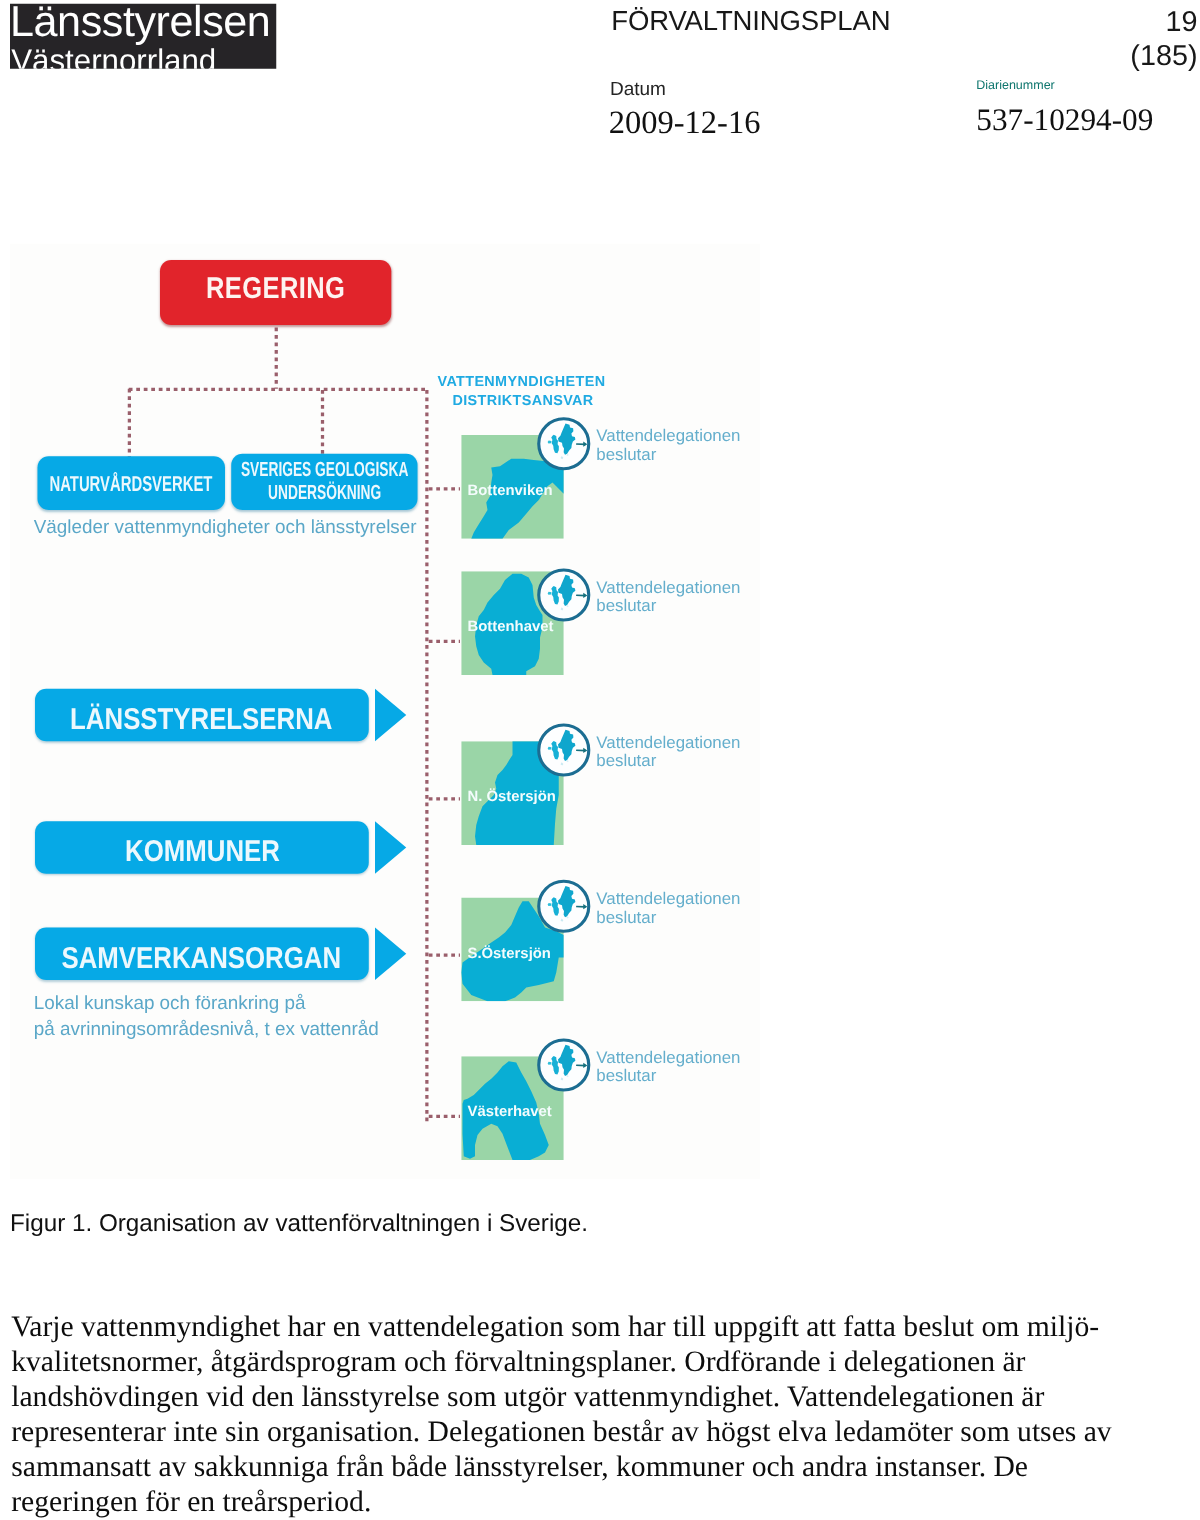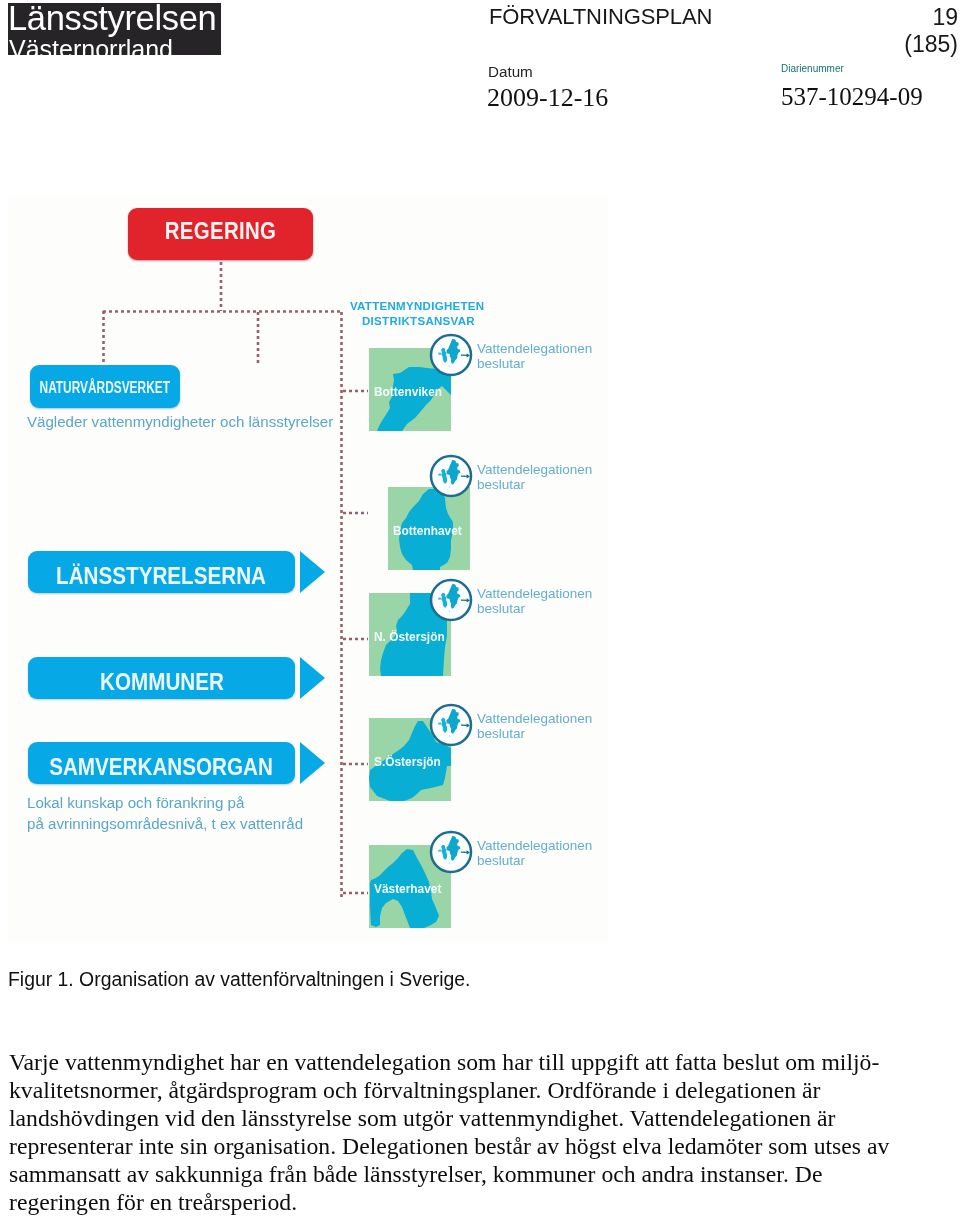--- a/index.html
+++ b/index.html
@@ -121,20 +121,24 @@
       </g>
     </svg>
 
     <div class="redbox">
       <span>REGERING</span>
     </div>
 
     <div class="bluebox" id="bx-nvv">
       <span>NATURVÅRDSVERKET</span>
     </div>
+    <div class="bluebox" id="bx-sgu">
+      <span class="pre">SVERIGES GEOLOGISKA
+UNDERSÖKNING</span>
+    </div>
     <div class="note" id="note-agency">Vägleder vattenmyndigheter och länsstyrelser</div>
 
     <div class="arrbox" id="ab1">
       <span>LÄNSSTYRELSERNA</span>
     </div>
     <div class="arrhead" id="ah1"></div>
 
     <div class="arrbox" id="ab2">
       <span>KOMMUNER</span>
     </div>
@@ -161,21 +165,21 @@
             <path d="M24.4 6.8 l3.2 0.9 0.4 2.3 2.5 0.6 0.2 2.4 -1.6 1.8 0.5 2.2 2.3 0.6 0.4 2.0 -2.0 1.5 -0.9 2.7 -0.3 2.5 -1.8 2.0 -1.6 2.6 -1.7 0.8 -1.1 -1.9 0.3 -3.0 -1.2 -2.0 -0.4 -2.7 -2.8 -0.9 -0.4 -2.6 1.9 -2.0 1.0 -2.6 z" fill="#0fa6cd"></path>
             <path d="M15.0 15.8 l2.0 1.0 0.2 2.4 1.2 1.3 -0.3 2.8 1.0 1.7 -0.1 3.2 -1.1 2.4 -1.9 -0.4 -1.1 -2.8 -0.3 -2.8 -1.2 -2.0 0.5 -2.8 -0.9 -1.8 1.0 -1.4 z" fill="#17b0d6"></path>
             <path d="M10.9 20.4 l2.3 0.4 -0.2 1.8 -2.3 0.2 -0.6 -1.2 z" fill="#2dbedb"></path>
             <path d="M33.0 22.5 l7.4 0.3 -0.2 1.3 -7.4 -0.4 z" fill="#15707e"></path>
             <path d="M38.6 21.2 l3.3 2.2 -3.3 2.0 z" fill="#15707e"></path>
             <path d="M21.4 32.8 l1.3 1.4 -0.9 1.2 -1.4 -1.1 z" fill="#c9e9f2"></path>
             <path d="M25.8 31.0 l1.2 0.7 -0.7 1.1 -1.1 -0.7 z" fill="#d9eff6"></path>
           </svg></div>
         <div class="ddec" style="left: 469px; top: 146px;">Vattendelegationen
 beslutar</div>
-        <div class="dmap" style="top: 292px; margin-left: 19px;"><svg width="82" height="83" viewBox="0 0 82 83">
+        <div class="dmap" style="top: 262px;"><svg width="82" height="83" viewBox="0 0 82 83">
             <rect x="0" y="0" width="82" height="83" fill="#9ad5a7"></rect>
             <path d="M41 2 L48 2 L54 5 L57 11 L58 21 L60 27 L63 32 L65 35 L65 45 L63 53 L63 62 L62 70 L59 76 L52 80 L52 83 L25 83 L24 78 L18 73 L14 67 L12 60 L11 52 L12 43 L14 36 L18 31 L21 25 L26 19 L31 14 L35 7 Z" fill="#09aed4"></path>
           </svg><div class="mlabel">Bottenhavet</div></div>
         <div class="dglobe" style="left: 420px; top: 258px;"><svg width="46" height="46" viewBox="0 0 46 46">
             <circle cx="23" cy="23" r="20" fill="#fdfeff" stroke="#1c6d92" stroke-width="2.5"></circle>
             <path d="M24.4 6.8 l3.2 0.9 0.4 2.3 2.5 0.6 0.2 2.4 -1.6 1.8 0.5 2.2 2.3 0.6 0.4 2.0 -2.0 1.5 -0.9 2.7 -0.3 2.5 -1.8 2.0 -1.6 2.6 -1.7 0.8 -1.1 -1.9 0.3 -3.0 -1.2 -2.0 -0.4 -2.7 -2.8 -0.9 -0.4 -2.6 1.9 -2.0 1.0 -2.6 z" fill="#0fa6cd"></path>
             <path d="M15.0 15.8 l2.0 1.0 0.2 2.4 1.2 1.3 -0.3 2.8 1.0 1.7 -0.1 3.2 -1.1 2.4 -1.9 -0.4 -1.1 -2.8 -0.3 -2.8 -1.2 -2.0 0.5 -2.8 -0.9 -1.8 1.0 -1.4 z" fill="#17b0d6"></path>
             <path d="M10.9 20.4 l2.3 0.4 -0.2 1.8 -2.3 0.2 -0.6 -1.2 z" fill="#2dbedb"></path>
             <path d="M33.0 22.5 l7.4 0.3 -0.2 1.3 -7.4 -0.4 z" fill="#15707e"></path>
             <path d="M38.6 21.2 l3.3 2.2 -3.3 2.0 z" fill="#15707e"></path>

